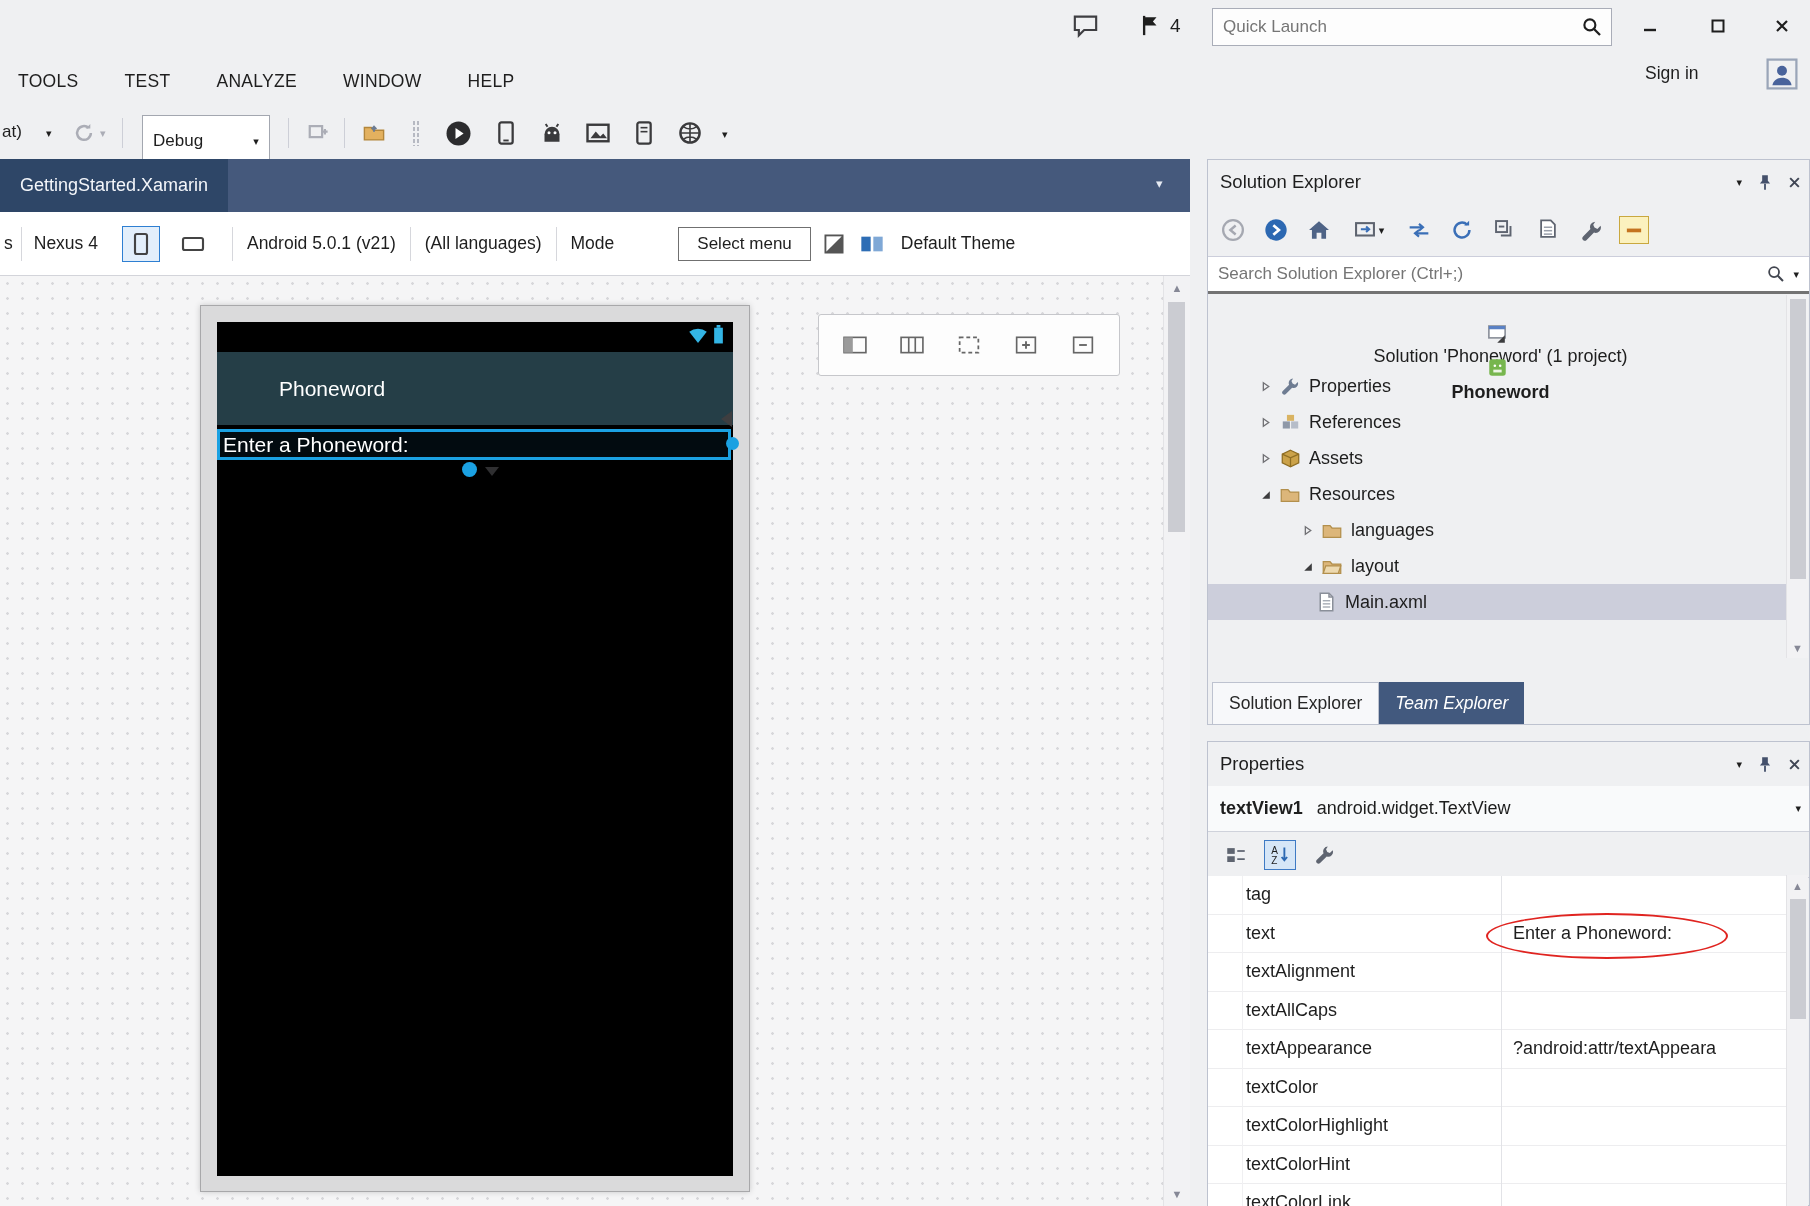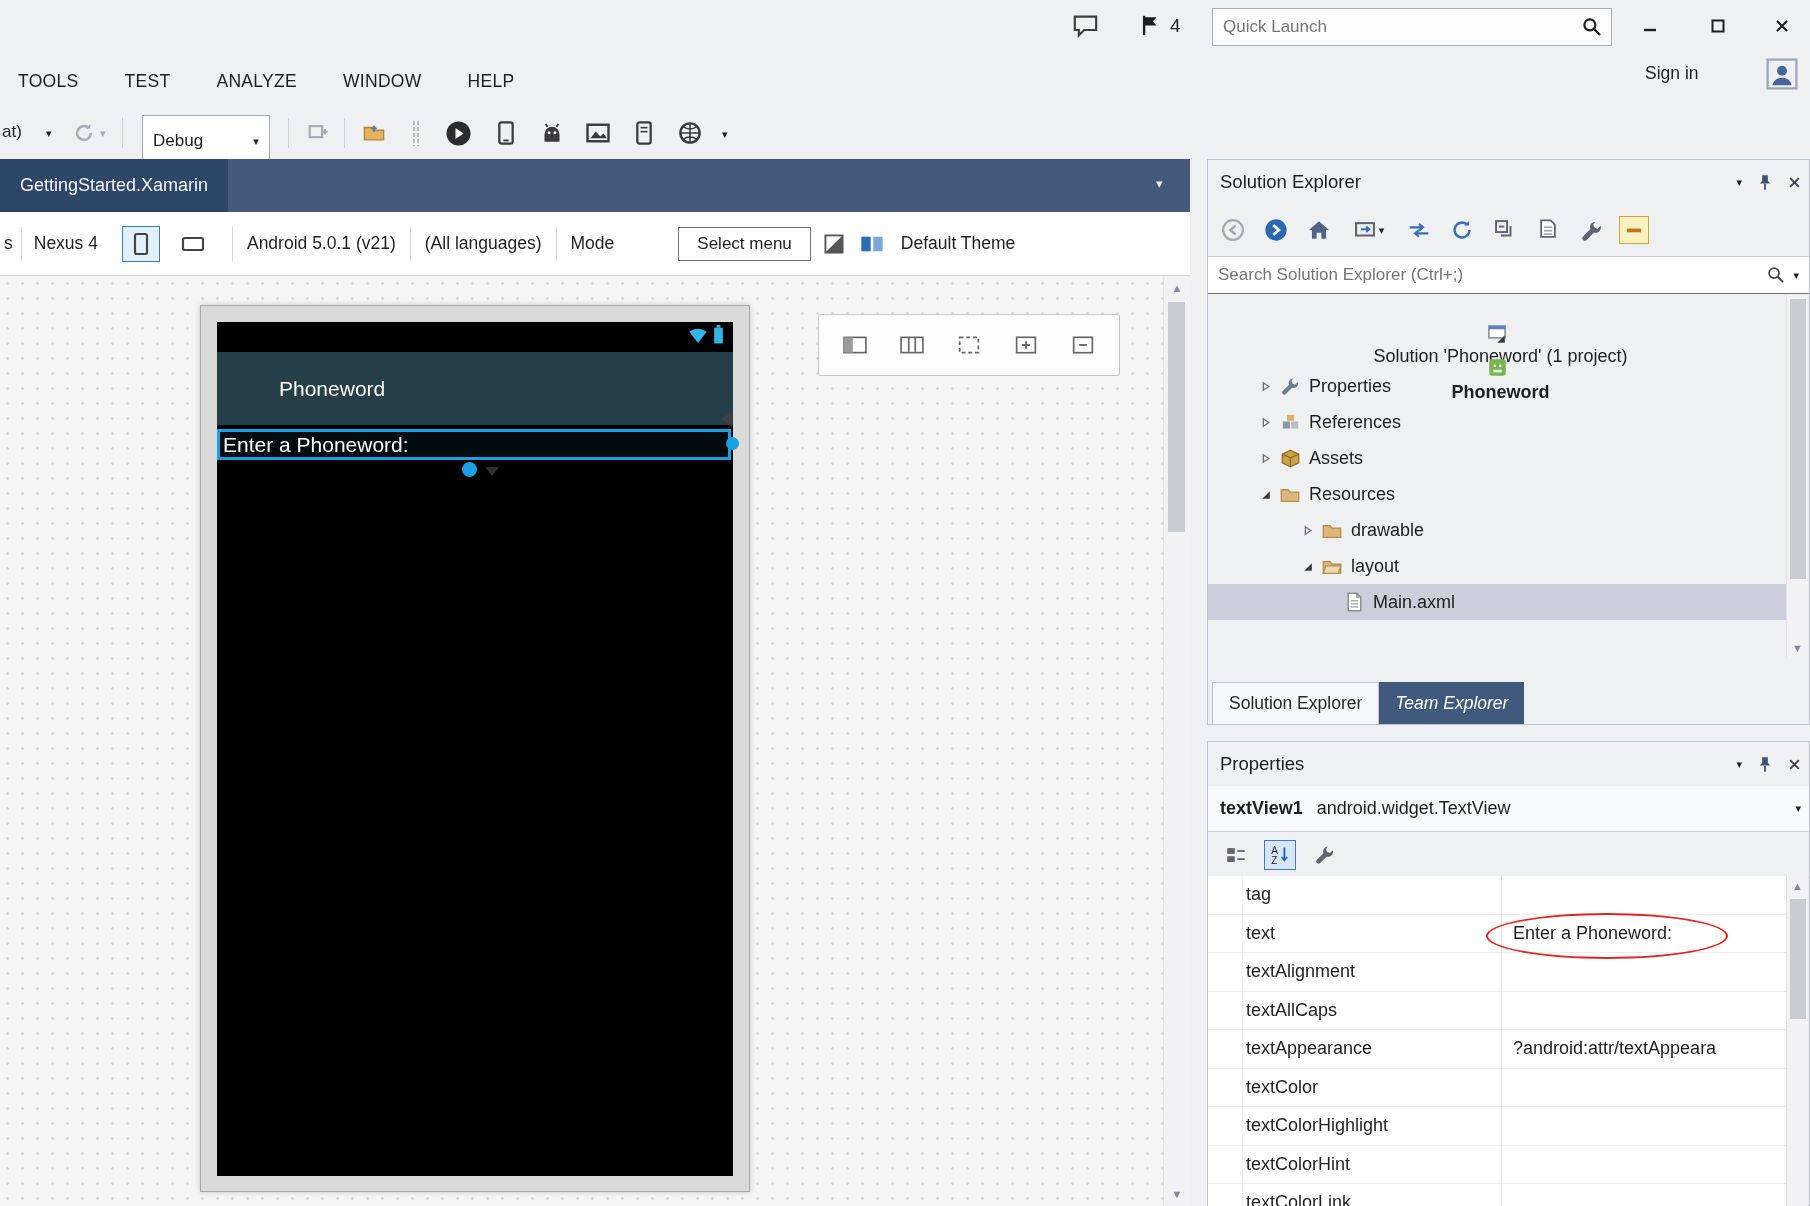--- a/index.html
+++ b/index.html
@@ -78,31 +78,31 @@
   
   .panel { background:#EFF0F2; border:1px solid #BDC2CF; }
   .panel-header { height:44px; display:flex; align-items:center; position:relative; }
   .panel-title { margin-left:12px; font-size:18.5px; }
   .ph-icons { position:absolute; right:8px; top:0; height:44px; display:flex; align-items:center; gap:16px; color:#3F4554; }
 
   .se-panel { left:1207px; top:159px; width:603px; height:566px; }
   .se-toolbar { height:52px; display:flex; align-items:center; gap:13px; padding-left:10px; }
   .se-tb-btn { width:30px; height:28px; display:flex; align-items:center; justify-content:center; }
   .se-tb-btn.hl { background:#FBF1BE; border:1px solid #C9A83F; }
-  .se-search { height:38px; background:#FFFFFF; border-top:1px solid #CCCEDB; border-bottom:1px solid #737373; display:flex; align-items:center; }
+  .se-search { height:38px; background:#FFFFFF; border-top:1px solid #CCCEDB; border-bottom:3px solid #737373; display:flex; align-items:center; }
   .se-search input { flex:1; border:0; outline:0; font:17px "Liberation Sans",sans-serif; color:#6C6C6C; padding:0 10px; background:transparent; }
   .se-search .mag { margin-right:8px; }
   .se-search .caret { margin-right:10px; }
 
   .tree { position:absolute; left:0; top:136px; width:579px; }
   .tree-row { height:36px; display:flex; align-items:center; font-size:18px; white-space:nowrap; }
   .tree-row.selected { background:#CCCEDB; }
   .tw-arrow { width:26px; display:flex; justify-content:center; flex:0 0 26px; }
   .tw-icon { width:24px; margin-right:7px; display:flex; justify-content:center; flex:0 0 24px; }
-  .lvl0 { padding-left:6px;flex-direction:column; } .lvl1 { padding-left:44px; } .lvl2 { padding-left:86px; } .lvl3 { padding-left:108px; }
+  .lvl0 { padding-left:6px;flex-direction:column; } .lvl1 { padding-left:44px; } .lvl2 { padding-left:86px; } .lvl3 { padding-left:80px; }
   .bold { font-weight:bold; }
 
   .se-scroll { left:1786px; top:295px; width:22px; height:363px; }
   .se-tabs { position:absolute; left:0; bottom:0; width:601px; height:42px; background:#EFF0F2; display:flex; align-items:stretch; padding-left:4px; }
   .se-tab { display:flex; align-items:center; padding:0 16px; font-size:17.5px; }
   .se-tab.active { background:#F7F8FA; border:1px solid #BDC2CF; border-bottom:0; color:#262626; }
   .se-tab.team { background:#42597E; color:#FFFFFF;font-style:italic; }
 
   .props-panel { left:1207px; top:741px; width:603px; height:465px; }
   .obj-row { height:46px; background:#F9FAFB; border-bottom:1px solid #CFD2DB; display:flex; align-items:center; position:relative; }
@@ -554,21 +554,21 @@
         <span class="tw-arrow">
           <svg width="13" height="13" viewBox="0 0 12 12">
               <path d="M4 2.5 9 6 4 9.5z" fill="none" stroke="#707074" stroke-width="1.2"></path>
             </svg>
         </span>
         <span class="tw-icon">
           <svg width="20" height="17" viewBox="0 0 16 13">
               <path d="M1 2.5h5.4L8 4.5h7V12H1z" fill="#DCB67A" stroke="#B28F4C" stroke-width="1"></path>
             </svg>
         </span>
-        <span class="tw-label">drawable</span>
+        <span class="tw-label">languages</span>
       </div>
 
       <div class="tree-row lvl2">
         <span class="tw-arrow">
           <svg width="13" height="13" viewBox="0 0 12 12">
               <path d="M10 3v7H3z" fill="#3C3C3E"></path>
             </svg>
         </span>
         <span class="tw-icon">
           <svg width="20" height="17" viewBox="0 0 16 13">

